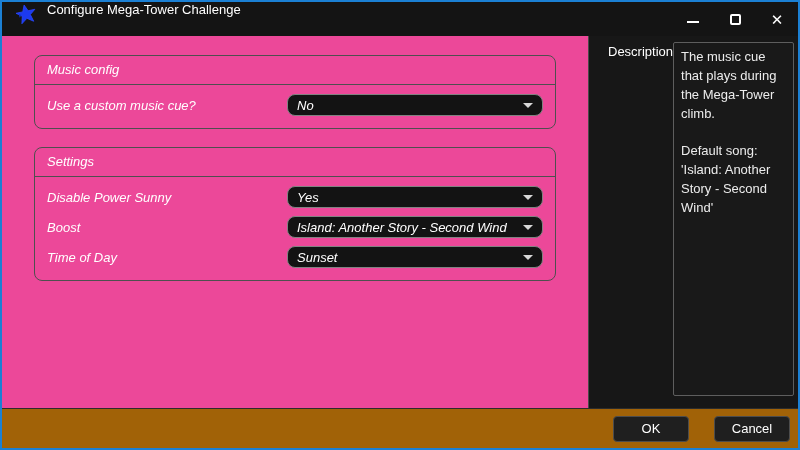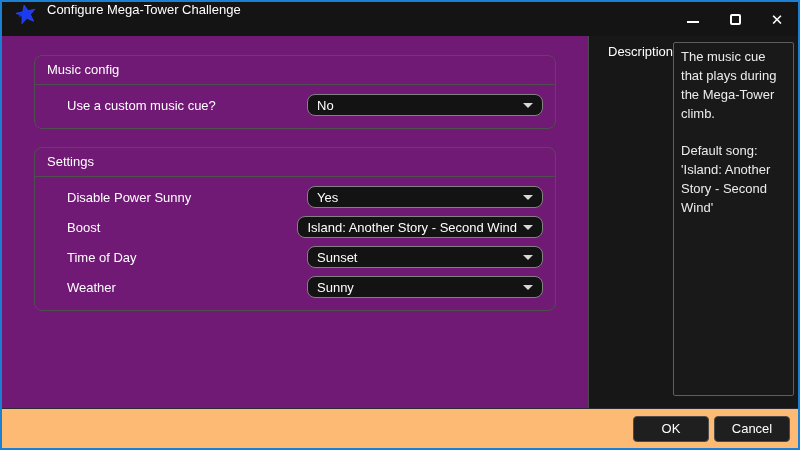--- a/index.html
+++ b/index.html
@@ -30,40 +30,41 @@
     display: flex; align-items: center; justify-content: center;
     cursor: default;
   }
   .minimize-glyph { width: 12px; height: 2px; background: #ffffff; margin-top: 6px; }
   .maximize-glyph { width: 11px; height: 11px; border: 2px solid #ffffff; border-radius: 2px; }
   .close-glyph { font-size: 15px; font-weight: bold; color: #ffffff; line-height: 1; }
 
   
   .left-panel {
     position: absolute; top: 34px; left: 0; width: 587px; bottom: 40px;
-    background: #701a75;
+    background: #ec4899;
     border-right: 1px solid #4a4a4a;
+    font-style: italic;
   }
 
   .groupbox {
     margin: 19px 32px 0 32px;
     border: 1px solid #4f4f4f;
     border-radius: 8px;
     background: transparent;
   }
   .groupbox + .groupbox { margin-top: 18px; }
   .groupbox-header {
     padding: 6px 12px 7px 12px;
     border-bottom: 1px solid #4f4f4f;
     color: #ffffff;
   }
   .groupbox-body { padding: 5px 12px 8px 12px; }
 
   .grouprow { display: flex; align-items: center; height: 30px; }
-  .row-label { width: 240px; color: #ffffff; margin-left: 20px; }
+  .row-label { width: 240px; color: #ffffff; }
 
   .combo {
     flex: 1; height: 22px;
     background: #131313;
     border: 1px solid #828282;
     border-radius: 8px;
     display: flex; align-items: center;
     padding: 0 9px;
     color: #ffffff;
   }
@@ -92,24 +93,24 @@
     padding: 5px 7px;
     color: #ececec;
     white-space: pre-line;
     line-height: 1.45;
     overflow: hidden;
   }
 
   
   .footer {
     position: absolute; left: 0; right: 0; bottom: 0; height: 40px;
-    background: #fdba74;
+    background: #a16207;
     border-top: 1px solid #2c2c2c;
     display: flex; align-items: center; justify-content: flex-end;
-    gap: 5px; padding-right: 8px;
+    gap: 25px; padding-right: 8px;
   }
   .footer-btn {
     width: 76px; height: 26px;
     background: #1f1f1f;
     border: 1px solid #4c4c4c;
     border-radius: 4px;
     color: #ffffff;
     font-size: 13px;
     font-family: "Liberation Sans", "DejaVu Sans", sans-serif;
     display: flex; align-items: center; justify-content: center;
@@ -176,27 +177,20 @@
             <span class="combo-arrow"></span>
           </div>
         </div>
         <div class="grouprow">
           <span class="row-label">Time of Day</span>
           <div class="combo">
             <span class="combo-value">Sunset</span>
             <span class="combo-arrow"></span>
           </div>
         </div>
-        <div class="grouprow">
-          <span class="row-label">Weather</span>
-          <div class="combo">
-            <span class="combo-value">Sunny</span>
-            <span class="combo-arrow"></span>
-          </div>
-        </div>
       </div>
     </div>
 
   </div>
 
   <div class="right-panel">
     <div class="desc-title">Description</div>
     <div class="desc-box">The music cue that plays during the Mega-Tower climb.
 
 Default song:

